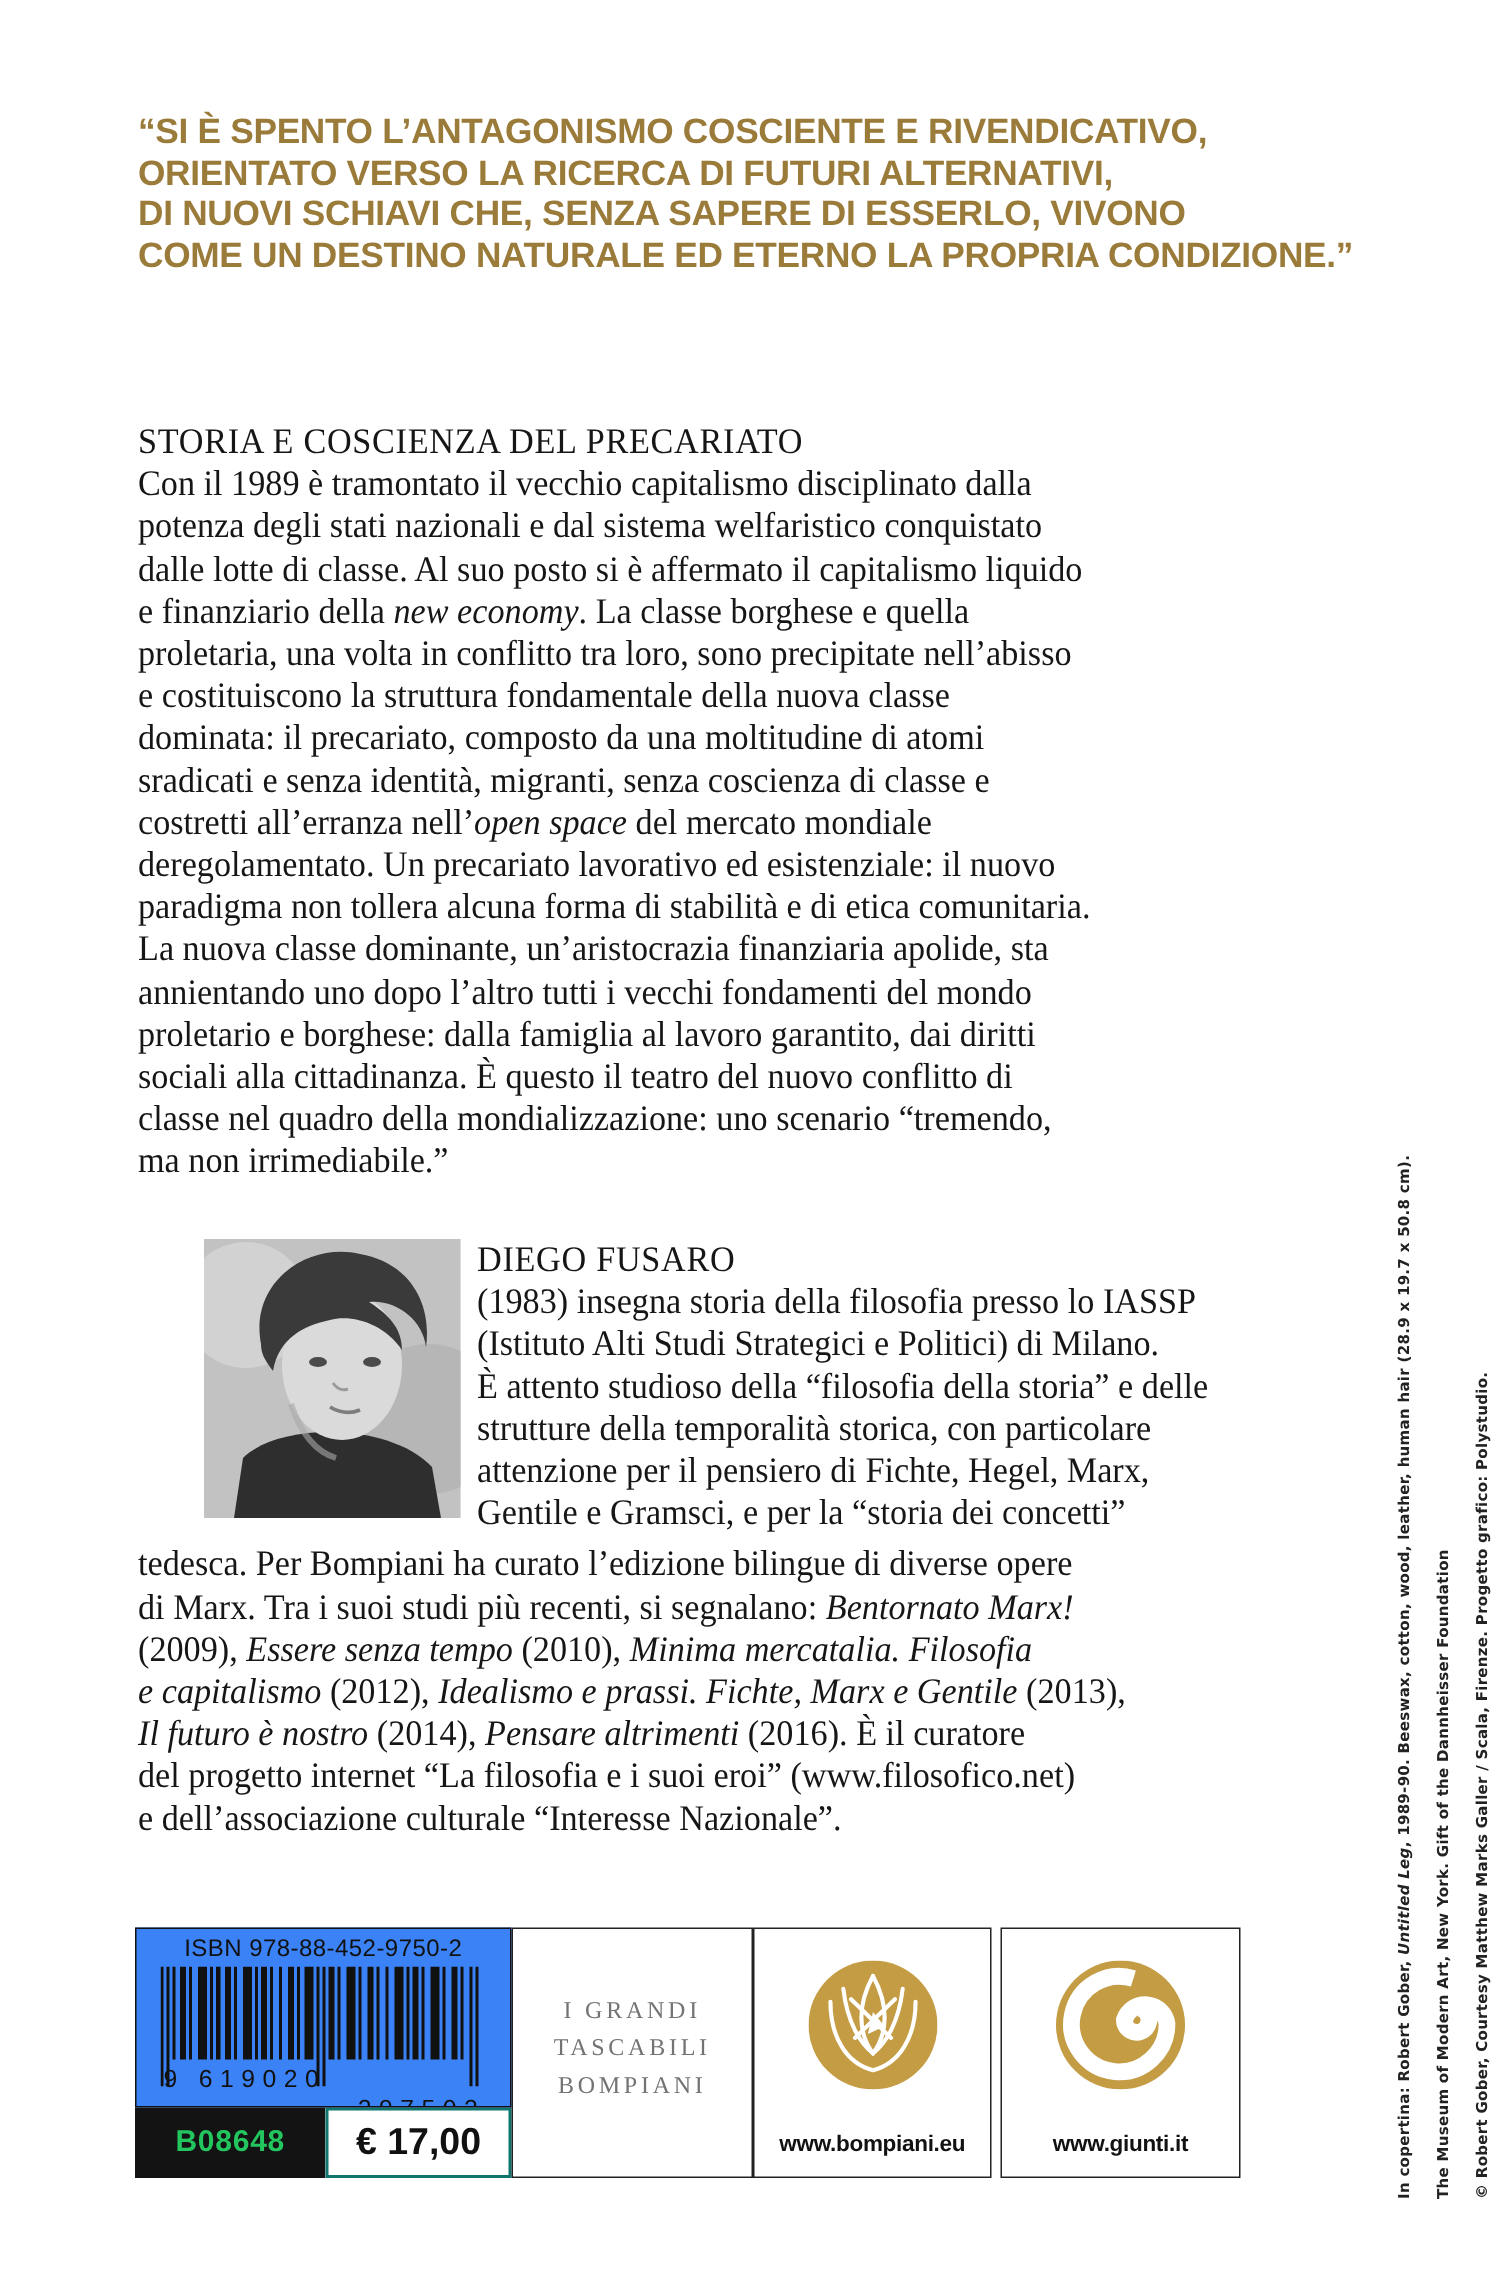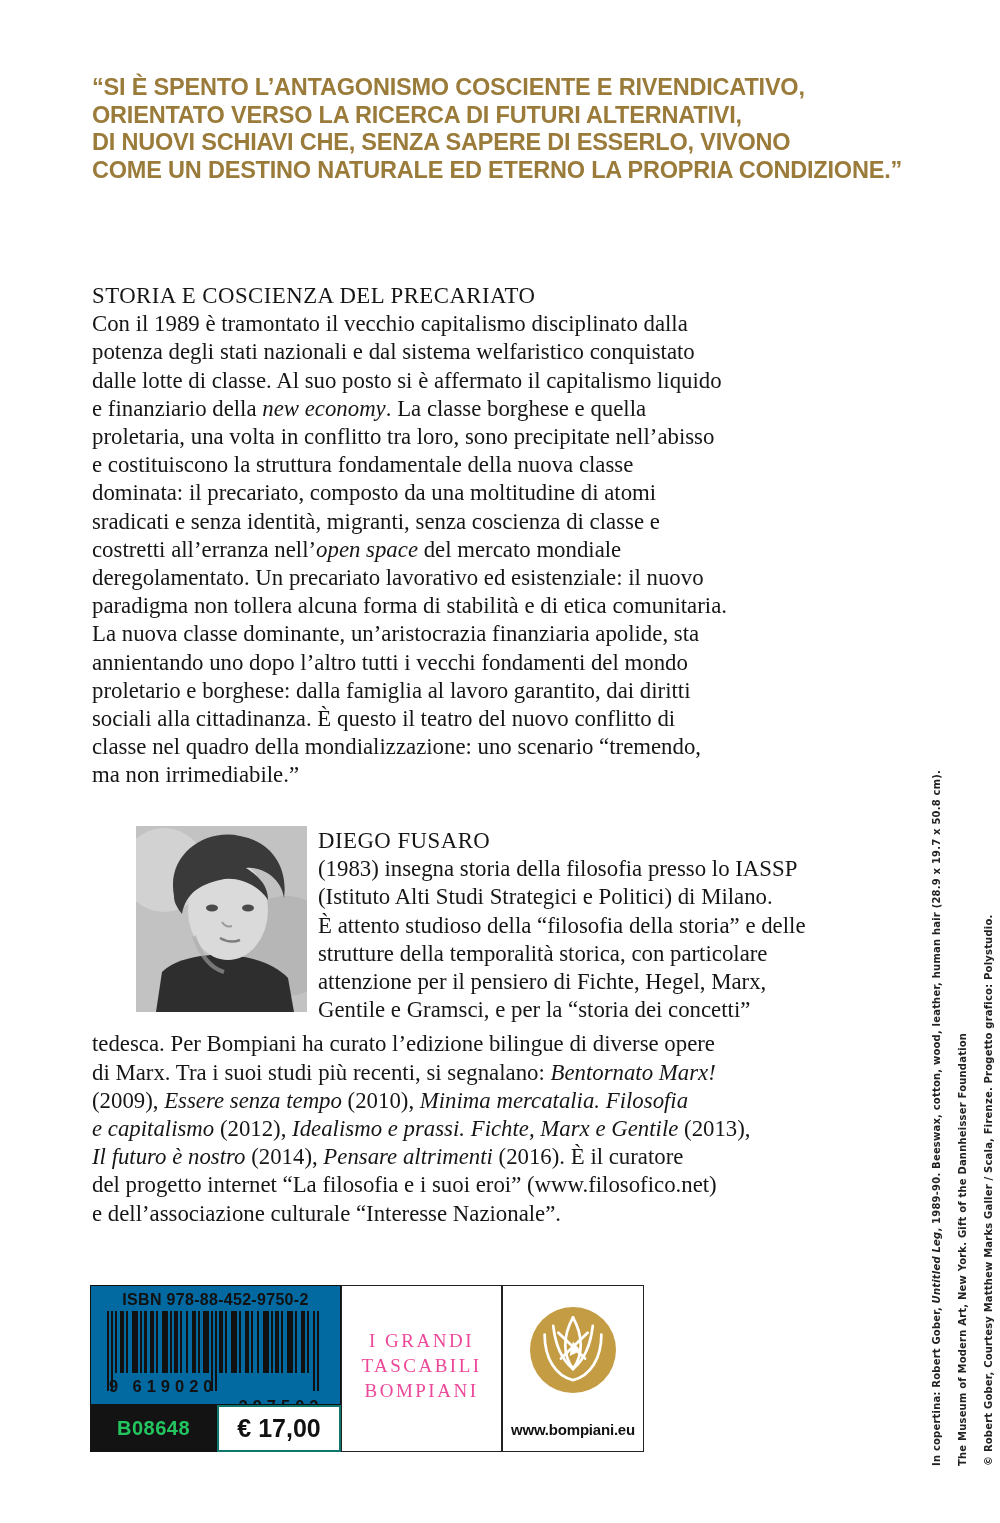--- a/index.html
+++ b/index.html
@@ -42,22 +42,22 @@
   .bio-full {
     margin-top:6px;
     font-family:"Liberation Serif", serif; font-size:24px; line-height:28.2px;
     transform:scaleX(0.95); transform-origin:0 0; color:#161616;
   }
 
   
   .bottom-strip { position:absolute; left:90px; top:1285px; height:167px; display:flex; }
   .left-col { width:251px; display:flex; flex-direction:column; }
   .barcode-box {
-    height:120px; border:1.5px solid #111; background:#0369a1;
-    padding-top:5px; position:relative; overflow:hidden;font-weight:bold;
+    height:120px; border:1.5px solid #111; background:#3b82f6;
+    padding-top:5px; position:relative; overflow:hidden;
   }
   .isbn-label { text-align:center; font-size:16px; letter-spacing:0.3px; color:#111; }
   .bars-wrap { margin:2px 0 0 16px; position:relative; height:78px; }
   .digits-row {
     position:absolute; left:2px; top:66px; width:246px; display:flex;
     font-size:16.5px; color:#111;
   }
   .digits-row .d0 { width:13px; }
   .digits-row .d1 { width:106px; text-align:center; letter-spacing:5px; }
   .digits-row .d2 { width:106px; text-align:center; letter-spacing:5px;margin-top:20px; }
@@ -67,24 +67,24 @@
     display:flex; align-items:center; justify-content:center; letter-spacing:0.5px;
   }
   .price-box {
     width:124px; border:2px solid #0f766e; background:#fff; color:#111;
     font-weight:bold; font-size:25px; display:flex; align-items:center; justify-content:center;
   }
   .series-box {
     width:161px; border:1px solid #222; display:flex; align-items:center; justify-content:center;
   }
   .series-text {
-    font-family:"Liberation Serif", serif; font-size:19px; line-height:25px;
-    letter-spacing:2.5px; text-align:center; color:#ec4899; margin-top:-6px;
-  }
-  .logo-box { width:142px; border:1px solid #222; position:relative; }
+    font-family:"Liberation Serif", serif; font-size:16px; line-height:25px;
+    letter-spacing:2.5px; text-align:center; color:#737373; margin-top:-6px;
+  }
+  .logo-box { width:159px; border:1px solid #222; position:relative; }
   .logo-box.giunti { margin-left:6px; width:160px; }
   .logo-circle { position:absolute; left:50%; top:21px; transform:translateX(-50%); color:var(--gold); }
   .logo-url {
     position:absolute; left:0; right:0; bottom:13px; text-align:center;
     font-size:15px; font-weight:bold; color:#111; letter-spacing:-0.2px;
   }
 
   
   .credits {
     position:absolute; left:924px; top:1466px; width:770px;
@@ -244,20 +244,27 @@
         <path d="M50,12 C38,34 38,56 50,72"></path>
         <path d="M50,12 C62,34 62,56 50,72"></path>
         <path d="M33,30 L64,60"></path>
         <path d="M67,30 L36,60"></path>
       </g>
       <path d="M50,40 L59,51 L46,57 Z" fill="#fff"></path>
     </svg>
     <div class="logo-url">www.bompiani.eu</div>
   </div>
 
+  <div class="logo-box giunti">
+    <svg class="logo-circle" width="86" height="86" viewBox="0 0 100 100">
+      <circle cx="50" cy="50" r="50" fill="currentColor"></circle>
+      <path d="M 60 14 A 37 37 0 1 0 86 49 A 17 17 0 0 0 53 46 A 9.5 9.5 0 1 0 65 37" fill="none" stroke="#fff" stroke-width="13"></path>
+    </svg>
+    <div class="logo-url">www.giunti.it</div>
+  </div>
 
 </div>
 
 <div class="credits">
     <div class="line"><span>In copertina: Robert Gober, </span><i>Untitled Leg</i><span>, 1989-90. Beeswax, cotton, wood, leather, human hair (28.9 x 19.7 x 50.8 cm).</span></div>
     <div class="line"><span>The Museum of Modern Art, New York. Gift of the Dannheisser Foundation</span></div>
     <div class="line"><span>© Robert Gober, Courtesy Matthew Marks Galler / Scala, Firenze. Progetto grafico: Polystudio.</span></div>
   </div>
 
 </body></html>

